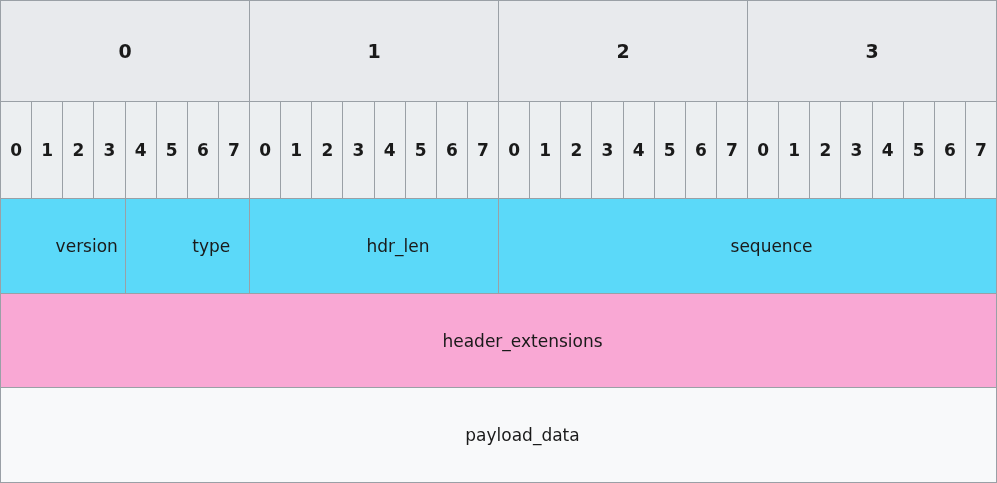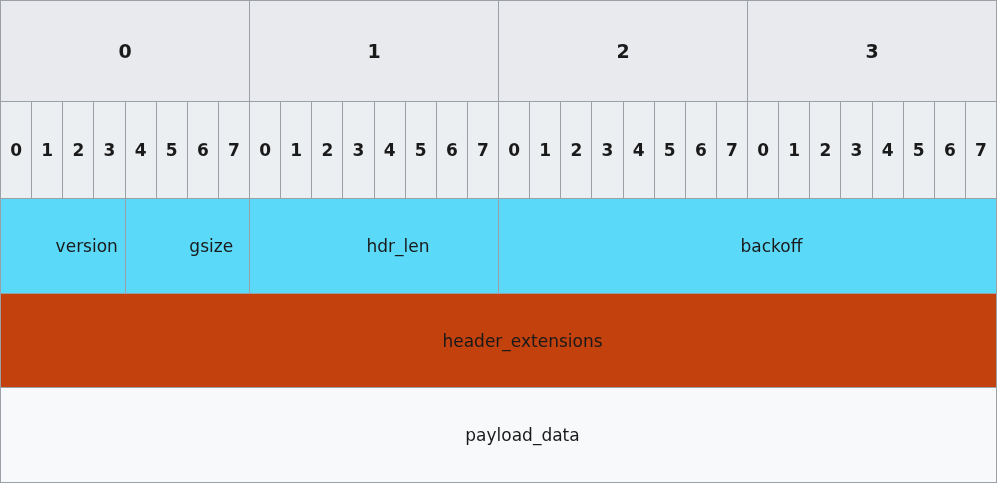--- a/index.html
+++ b/index.html
@@ -49,21 +49,21 @@
   }
   
   tr.field-row td {
     height: 42px;
     font-size: 17px;
     font-weight: normal;
     padding-left: 48px;
   }
   td.band-cyan        { background: #5bd9f9; }
   td.band-pale-cyan   { background: #b5fcfe; }
-  td.band-pink        { background: #c2410c; }
+  td.band-pink        { background: #f9a8d4; }
   td.band-white       { background: #f8f9fa; }
 </style>
 </head>
 <body>
 
 <div id="packet-diagram">
   <table class="packet">
     <colgroup>
         <col style="width: 3.125%;">
         <col style="width: 3.125%;">
@@ -134,23 +134,23 @@
           <td>1</td>
           <td>2</td>
           <td>3</td>
           <td>4</td>
           <td>5</td>
           <td>6</td>
           <td>7</td>
         </tr>
     <tr class="field-row">
           <td colspan="4" class="band-cyan">version</td>
-          <td colspan="4" class="band-cyan">gsize</td>
+          <td colspan="4" class="band-cyan">type</td>
           <td colspan="8" class="band-cyan">hdr_len</td>
-          <td colspan="16" class="band-cyan">backoff</td>
+          <td colspan="16" class="band-cyan">sequence</td>
         </tr>
         <tr class="field-row">
           <td colspan="32" class="band-pink">header_extensions</td>
         </tr>
         <tr class="field-row">
           <td colspan="32" class="band-white">payload_data</td>
         </tr>
       </tbody>
   </table>
 </div>

